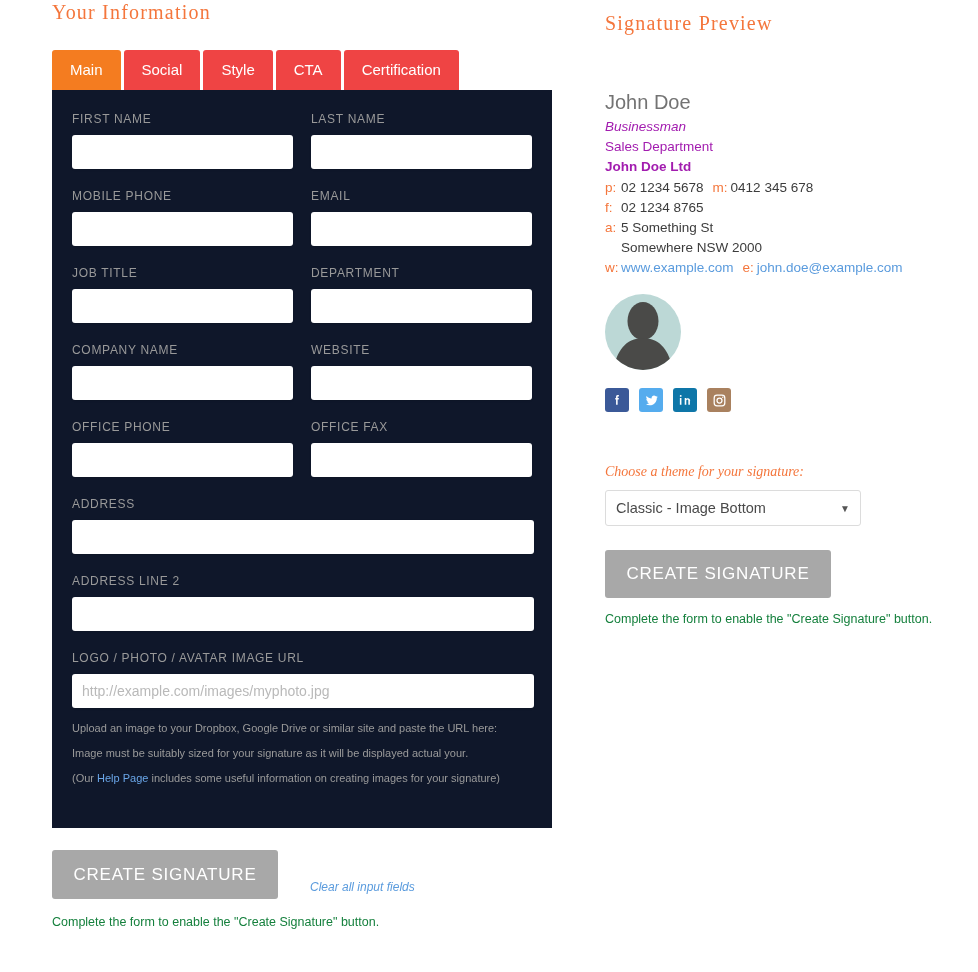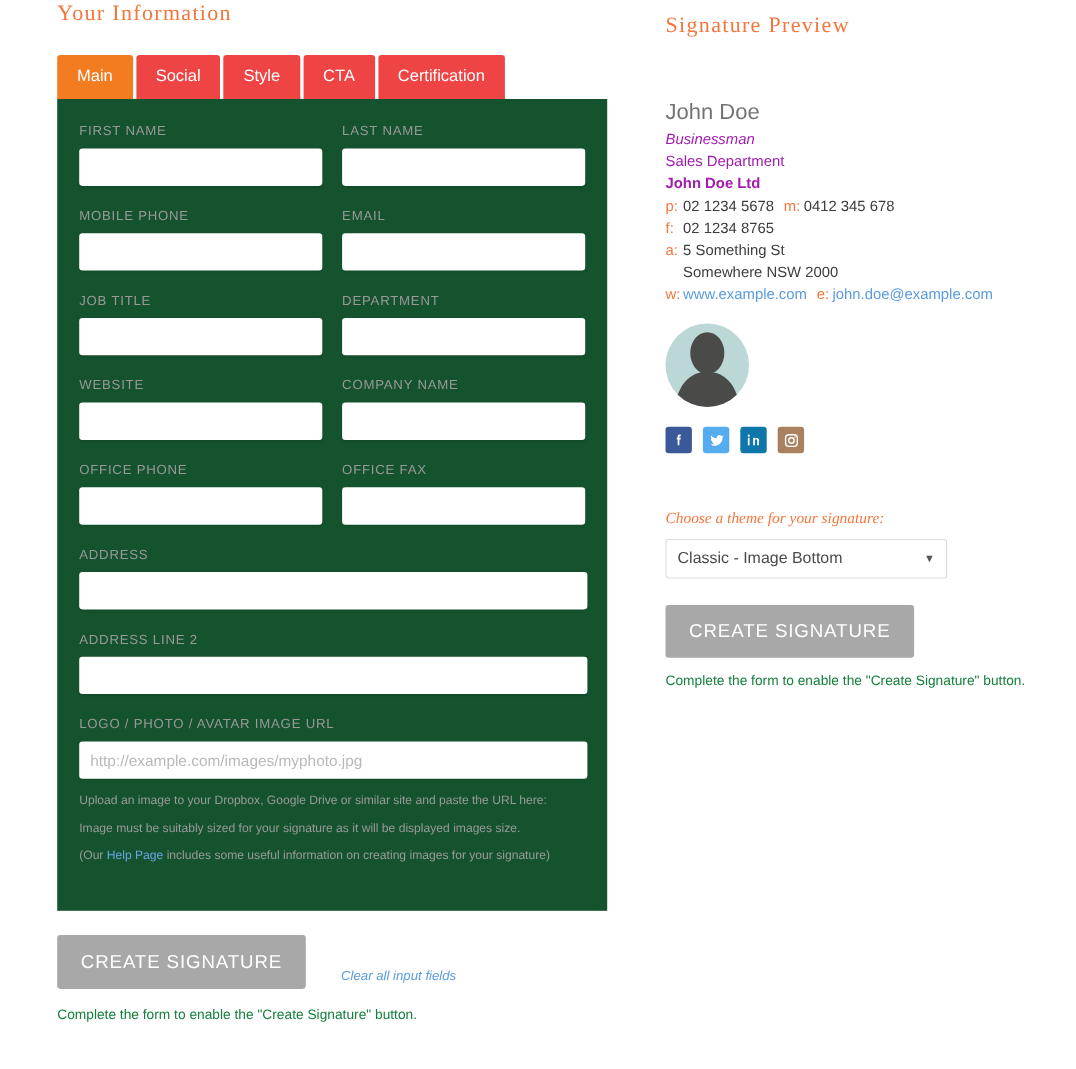--- a/index.html
+++ b/index.html
@@ -54,21 +54,21 @@
     border-radius: 3px 3px 0 0;
     cursor: pointer;
     line-height: 1;
     user-select: none;
   }
   .tab.active {
     background: #f47c20;
   }
 
   .form-panel {
-    background: #14532d;
+    background: #0f172a;
     padding: 22px 20px 30px 20px;
     box-sizing: border-box;
     width: 500px;
     min-height: 695px;
   }
 
   .field-row {
     display: flex;
     gap: 18px;
   }
@@ -310,25 +310,25 @@
           <input class="field-input" type="text" placeholder="" style="">
         </div>
         <div class="field half">
           <label class="field-label">DEPARTMENT</label>
           <input class="field-input" type="text" placeholder="" style="">
         </div>
       </div>
 
       <div class="field-row">
         <div class="field half">
+          <label class="field-label">COMPANY NAME</label>
+          <input class="field-input" type="text" placeholder="" style="">
+        </div>
+        <div class="field half">
           <label class="field-label">WEBSITE</label>
-          <input class="field-input" type="text" placeholder="" style="">
-        </div>
-        <div class="field half">
-          <label class="field-label">COMPANY NAME</label>
           <input class="field-input" type="text" placeholder="" style="">
         </div>
       </div>
 
       <div class="field-row">
         <div class="field half">
           <label class="field-label">OFFICE PHONE</label>
           <input class="field-input" type="text" placeholder="" style="">
         </div>
         <div class="field half">
@@ -347,21 +347,21 @@
         <input class="field-input" type="text" placeholder="" style="">
       </div>
 
       <div class="field full" style="margin-bottom:0">
         <label class="field-label">LOGO / PHOTO / AVATAR IMAGE URL</label>
         <input class="field-input" type="text" placeholder="http://example.com/images/myphoto.jpg" style="">
       </div>
 
       <div class="help-list">
         <div class="help-line">Upload an image to your Dropbox, Google Drive or similar site and paste the URL here:</div>
-        <div class="help-line">Image must be suitably sized for your signature as it will be displayed images size.</div>
+        <div class="help-line">Image must be suitably sized for your signature as it will be displayed actual your.</div>
         <div class="help-line"><span>(Our </span><a class="link" href="#">Help Page</a><span> includes some useful information on creating images for your signature)</span></div>
       </div>
 
     </div>
   </div>
 
   <div class="bottom-actions">
     <div class="bottom-row">
       <button class="btn-create">CREATE SIGNATURE</button>
       <a class="clear-link" href="#">Clear all input fields</a>

